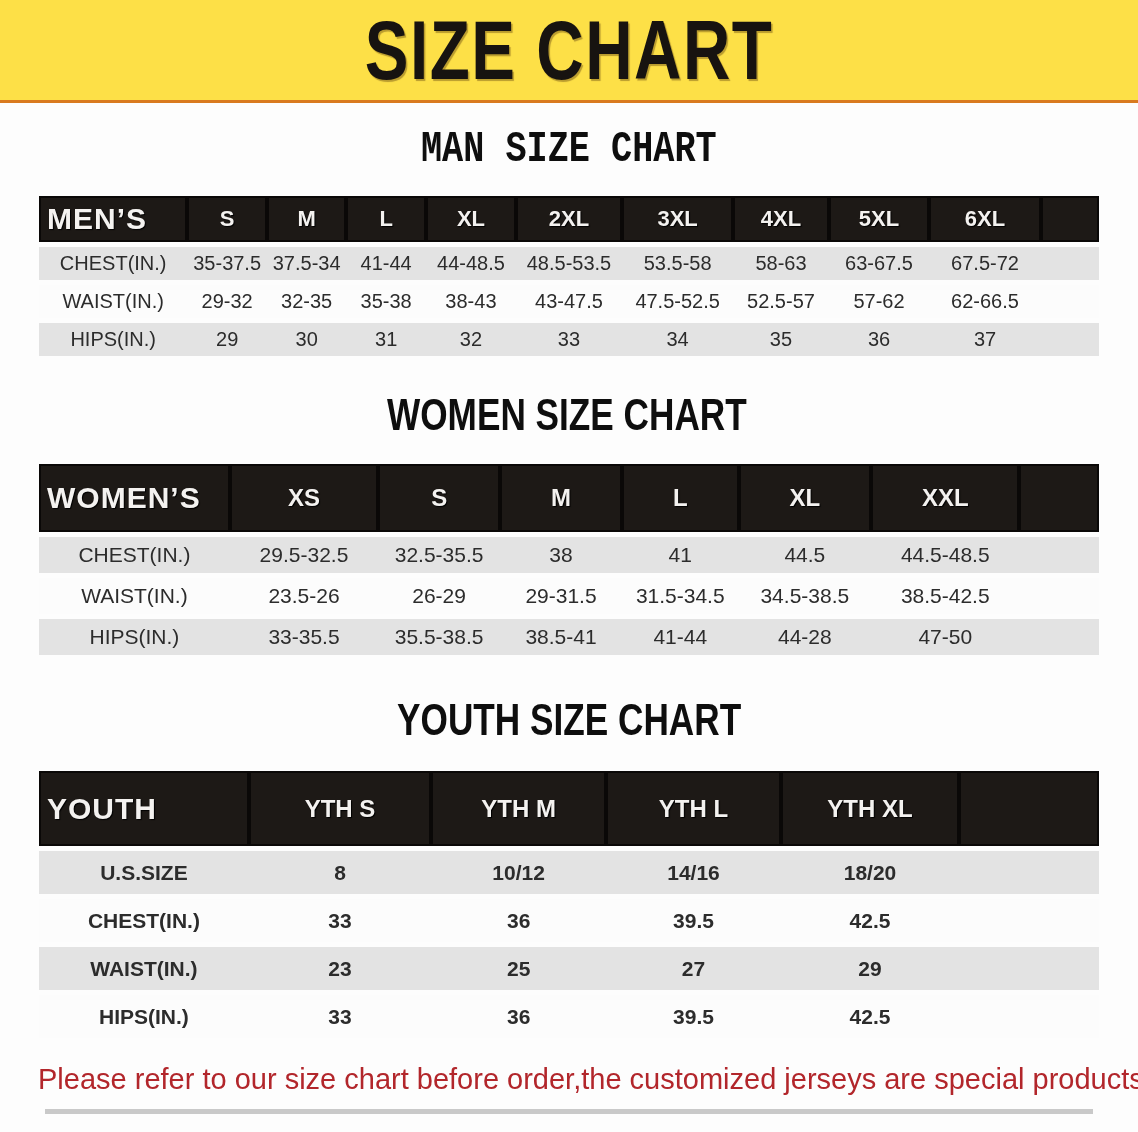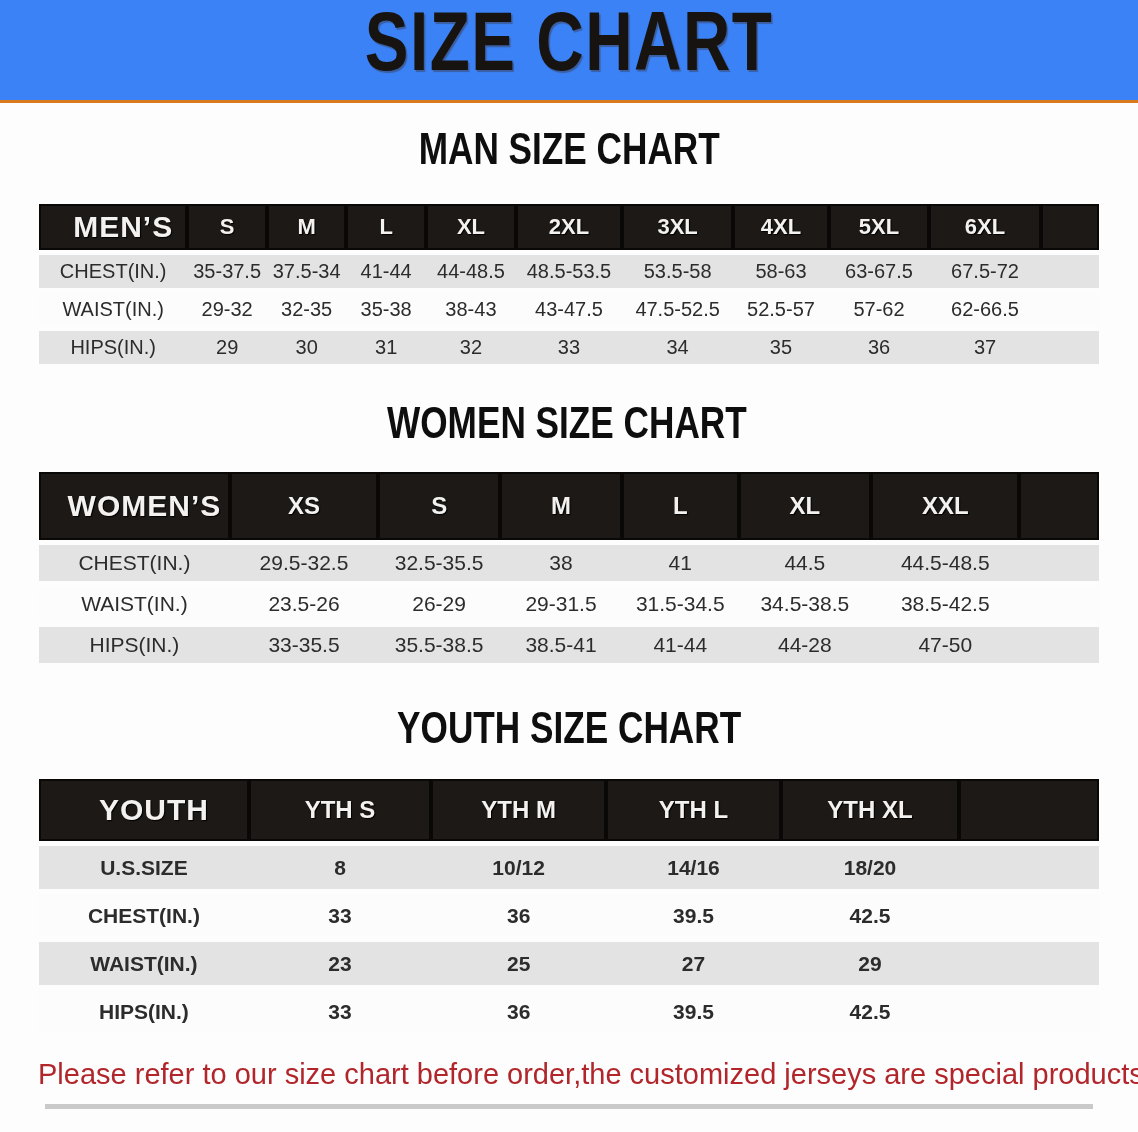--- a/index.html
+++ b/index.html
@@ -12,24 +12,23 @@
     width: 1138px;
     min-height: 1132px;
     margin: 0 auto;
     background: #fdfdfd;
     overflow: hidden;
   }
 
   
   .banner {
     height: 100px;
-    background: #3b82f6;
+    background: #fde047;
     border-bottom: 3px solid #d97a1f;
     display: flex;
-    align-items: center;
     justify-content: center;
   }
   .banner h1 {
     margin: 0;
     line-height: 100px;
   }
   .banner h1 span {
     display: inline-block;
     transform: scaleX(0.78);
     transform-origin: center;
@@ -50,21 +49,21 @@
     display: inline-block;
     transform: scaleX(0.8);
     transform-origin: center;
     font-size: 44px;
     line-height: 48px;
     font-weight: bold;
     color: #0e0e0e;
     letter-spacing: 0px;
     white-space: nowrap;
   }
-  .chart-section.table-men  .section-heading { margin: 22px 0 26px 0; }
+  .chart-section.table-men  .section-heading { margin: 22px 0 18px 0; font-family: Liberation Mono, monospace; }
   .chart-section.table-women .section-heading { margin: 30px 4px 20px 0; }
   .chart-section.table-youth .section-heading { margin: 36px 0 22px 0; }
 
   
   table.size-table {
     width: 1060px;
     margin: 0 auto;
     border-collapse: separate;
     border-spacing: 0 5px;
     table-layout: fixed;
@@ -73,22 +72,22 @@
     background: #1d1916;
     color: #f4f2f0;
     font-weight: bold;
     text-align: center;
     padding: 0;
     text-shadow: 1px 1px 1px #000;
     outline: 2px solid #0a0807;
     outline-offset: -2px;
   }
   thead th.corner {
-    text-align: center;
-    padding-left: 20px;
+    text-align: left;
+    padding-left: 8px;
   }
   tbody th, tbody td {
     font-weight: normal;
     text-align: center;
     color: #2c2c2c;
     padding: 0;
   }
   tbody tr:nth-child(odd) th,
   tbody tr:nth-child(odd) td { background: #e3e3e3; }
   tbody tr:nth-child(even) th,
@@ -98,21 +97,21 @@
   .table-men thead th { height: 46px; font-size: 22px; }
   .table-men thead th.corner { font-size: 30px; letter-spacing: 1px; }
   .table-men tbody th, .table-men tbody td { height: 33px; font-size: 20px; }
 
   
   .table-women thead th { height: 68px; font-size: 24px; }
   .table-women thead th.corner { font-size: 30px; letter-spacing: 1px; }
   .table-women tbody th, .table-women tbody td { height: 36px; font-size: 21px; }
 
   
-  .table-youth thead th { height: 62px; font-size: 24px; }
+  .table-youth thead th { height: 75px; font-size: 24px; }
   .table-youth thead th.corner { font-size: 30px; letter-spacing: 1px; }
   .table-youth tbody th, .table-youth tbody td { height: 43px; font-size: 21px; font-weight: bold; }
 
   
   .notice {
     margin: 16px 0 0 0;
     padding: 0 38px;
   }
   .notice p {
     margin: 0;

